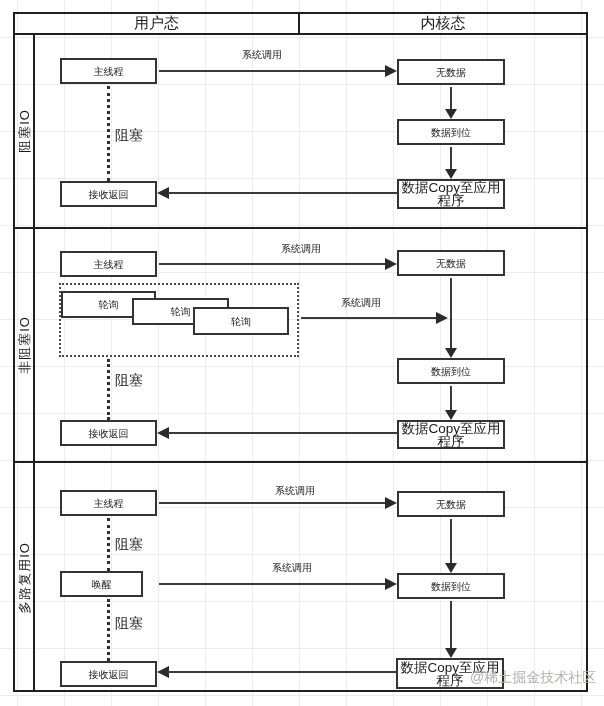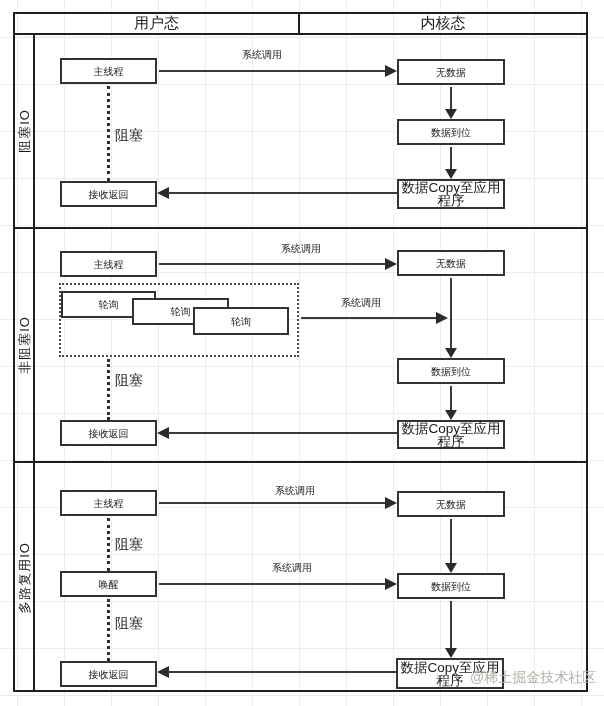--- a/index.html
+++ b/index.html
@@ -164,21 +164,21 @@
   <div class="abs head-right" style="left:385px;top:497px;"></div>
   <div class="abs edge-label" style="left:239px;top:484px;">系统调用</div>
 
   <div class="abs node" style="left:397px;top:491px;width:108px;height:26px;">
     <span>无数据</span>
   </div>
 
   <div class="abs dotted-v" style="left:107px;top:518px;height:53px;"></div>
   <div class="abs block-label" style="left:115px;top:536px;">阻塞</div>
 
-  <div class="abs node" style="left:60px;top:571px;width:97px;height:26px;">
+  <div class="abs node" style="left:60px;top:571px;width:83px;height:26px;">
     <span>唤醒</span>
   </div>
   <div class="abs hline" style="left:159px;top:583px;width:226px;"></div>
   <div class="abs head-right" style="left:385px;top:578px;"></div>
   <div class="abs edge-label" style="left:236px;top:561px;">系统调用</div>
 
   <div class="abs vline" style="left:450px;top:519px;height:44px;"></div>
   <div class="abs head-down" style="left:445px;top:563px;"></div>
 
   <div class="abs node" style="left:397px;top:573px;width:108px;height:26px;">

